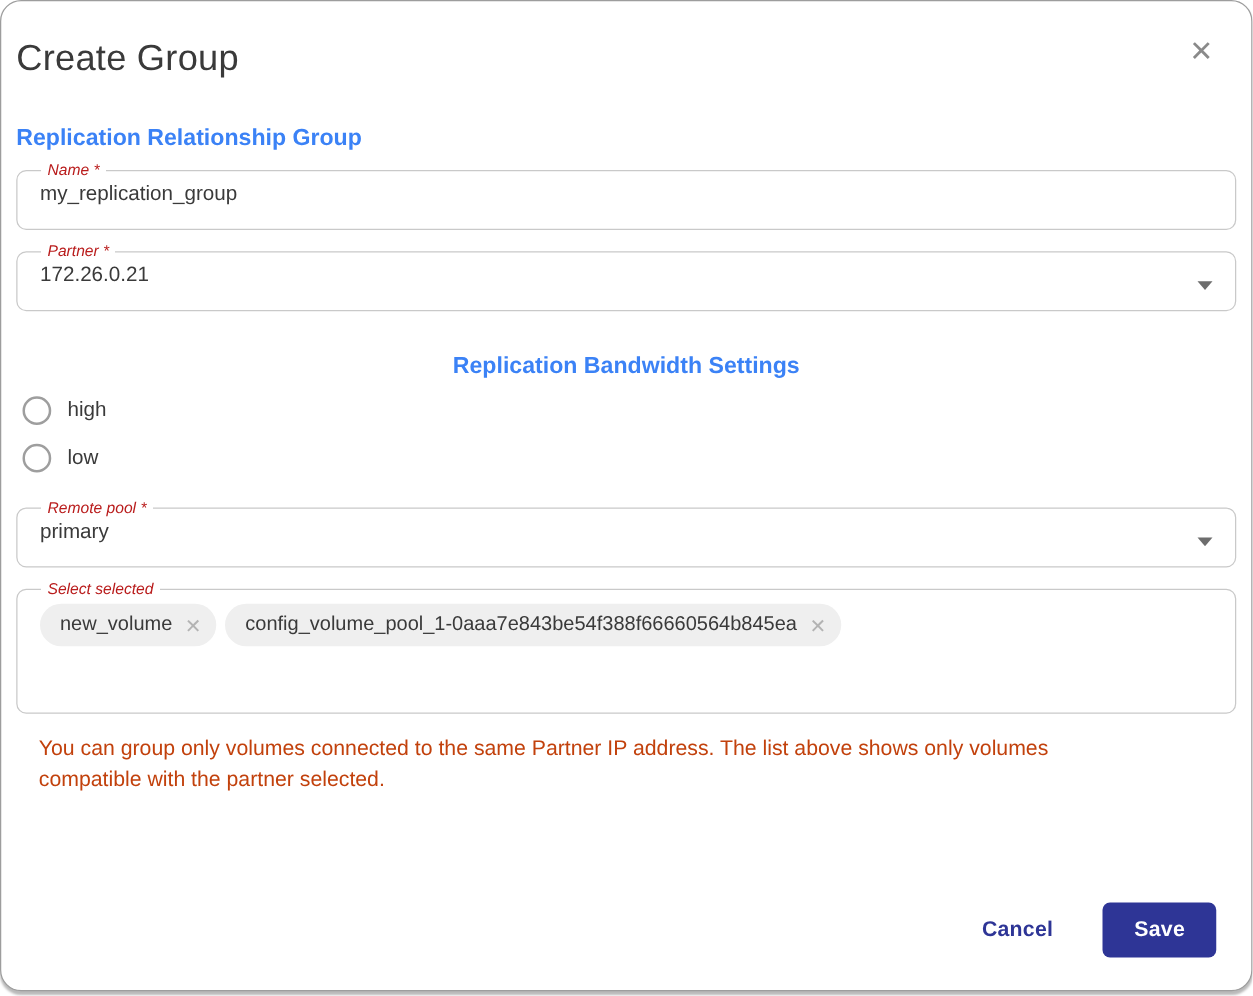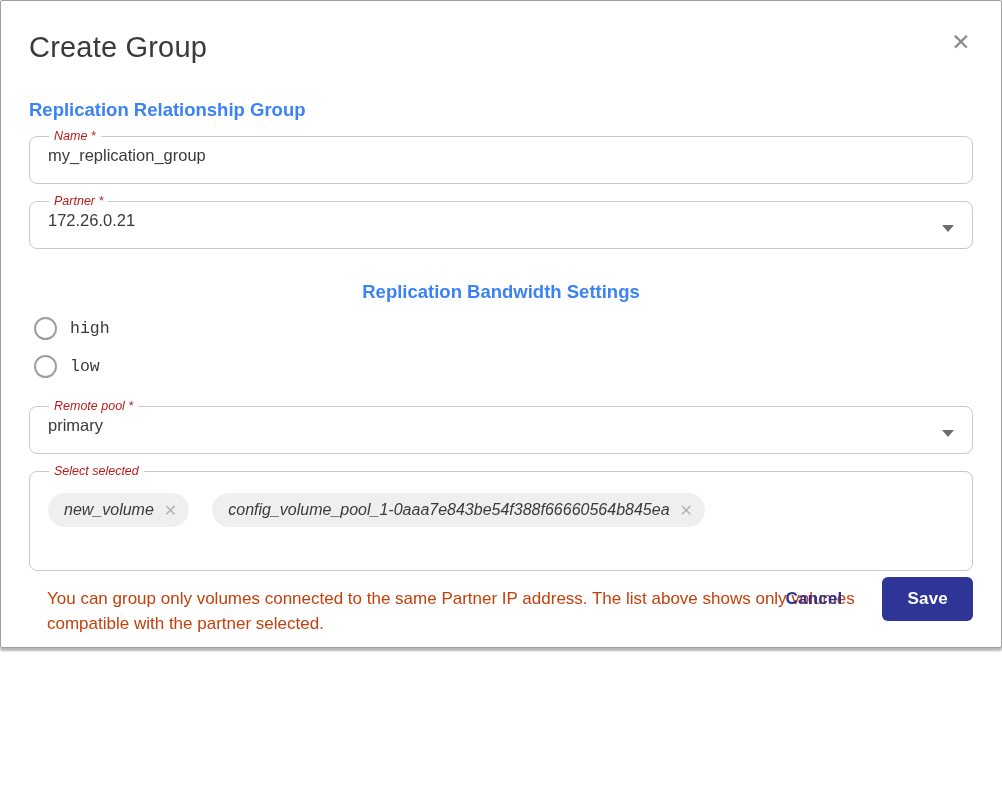--- a/index.html
+++ b/index.html
@@ -3,27 +3,27 @@
 <meta charset="utf-8">
 <style>
   * { box-sizing: border-box; margin: 0; padding: 0; }
   html, body { background: #ffffff; }
   body {
     font-family: "Liberation Sans", sans-serif;
     width: 1002px; height: 797px;
     color: #3a3a3a;
   }
   .dialog {
-    width: 1002px; height: 648px;
+    width: 1002px; height: 793px;
     background: #ffffff;
     border: 1px solid #9d9d9d;
-    border-radius: 2px;
+    border-radius: 17px;
     box-shadow: 0 3px 2px rgba(0,0,0,0.28);
     position: relative;
-    padding: 0 28px;
+    padding: 0 12px;
     overflow: hidden;
   }
   .dialog-title {
     margin-top: 30px;
     font-size: 29px;
     font-weight: 400;
     color: #3a3a3a;
     letter-spacing: 0.2px;
   }
   .close-btn {
@@ -73,21 +73,21 @@
     position: absolute;
     right: 18px;
     top: 50%;
     margin-top: -1px;
     width: 0; height: 0;
     border-left: 6px solid transparent;
     border-right: 6px solid transparent;
     border-top: 7px solid #6d6d6d;
   }
 
-  .radio-group { margin: 14px 0 22px 5px; font-family: Liberation Mono, monospace; }
+  .radio-group { margin: 14px 0 22px 5px; }
   .radio-row {
     display: flex;
     align-items: center;
     margin-bottom: 15px;
     cursor: pointer;
   }
   .radio-row:last-child { margin-bottom: 0; }
   .radio-circle {
     width: 23px; height: 23px;
     border: 2px solid #9e9e9e;
@@ -103,23 +103,22 @@
   .radio-row.checked .radio-circle .dot { background: var(--accent); }
   .radio-label {
     margin-left: 13px;
     font-size: 16.5px;
     color: #3a3a3a;
   }
 
   fieldset.volumes-field { min-height: 106px; padding-bottom: 12px; }
   .chips-row {
     display: flex;
-    gap: 23px;
-    margin: 15px 0 0 4px;
-    font-style: italic;
+    gap: 7px;
+    margin: 5px 0 0 4px;
   }
   .chip {
     display: inline-flex;
     align-items: center;
     background: #efefef;
     border-radius: 17px;
     height: 34px;
     padding: 0 12px 0 16px;
     font-size: 16px;
     color: #3a3a3a;

